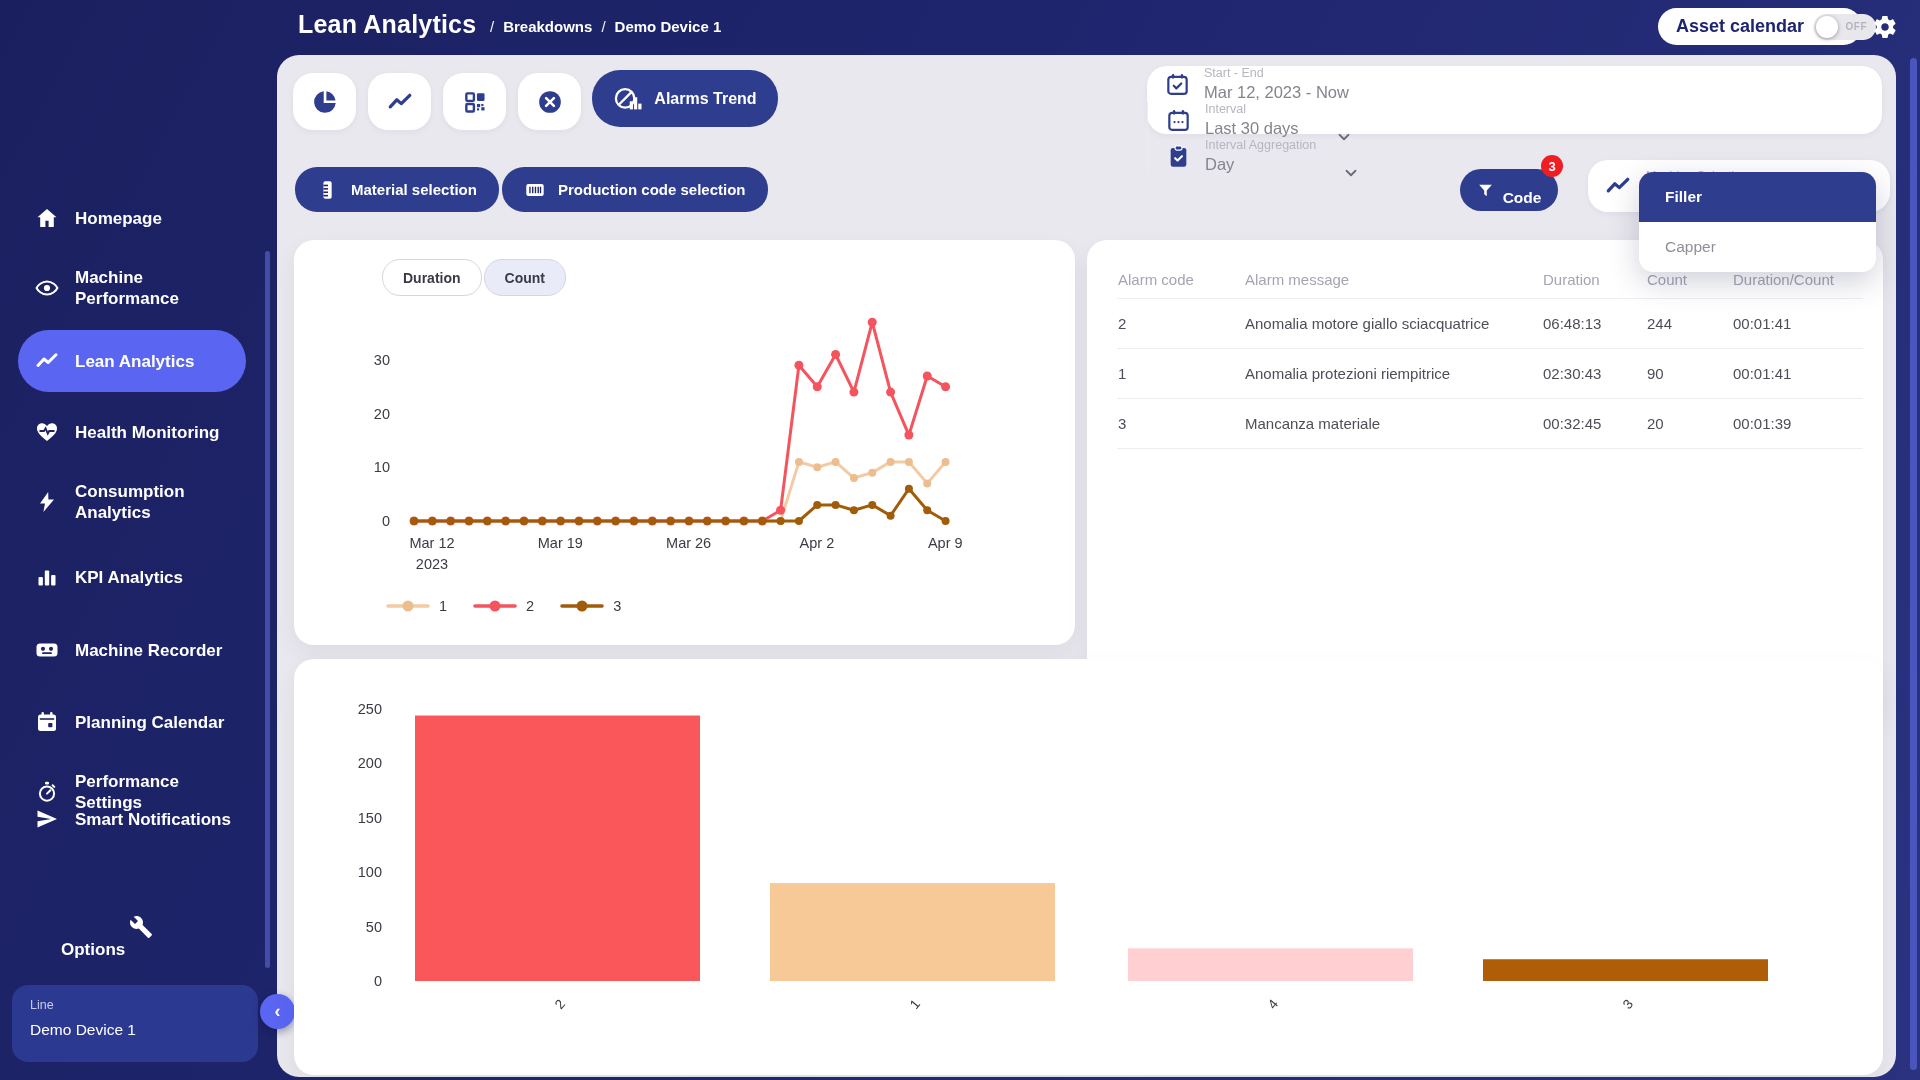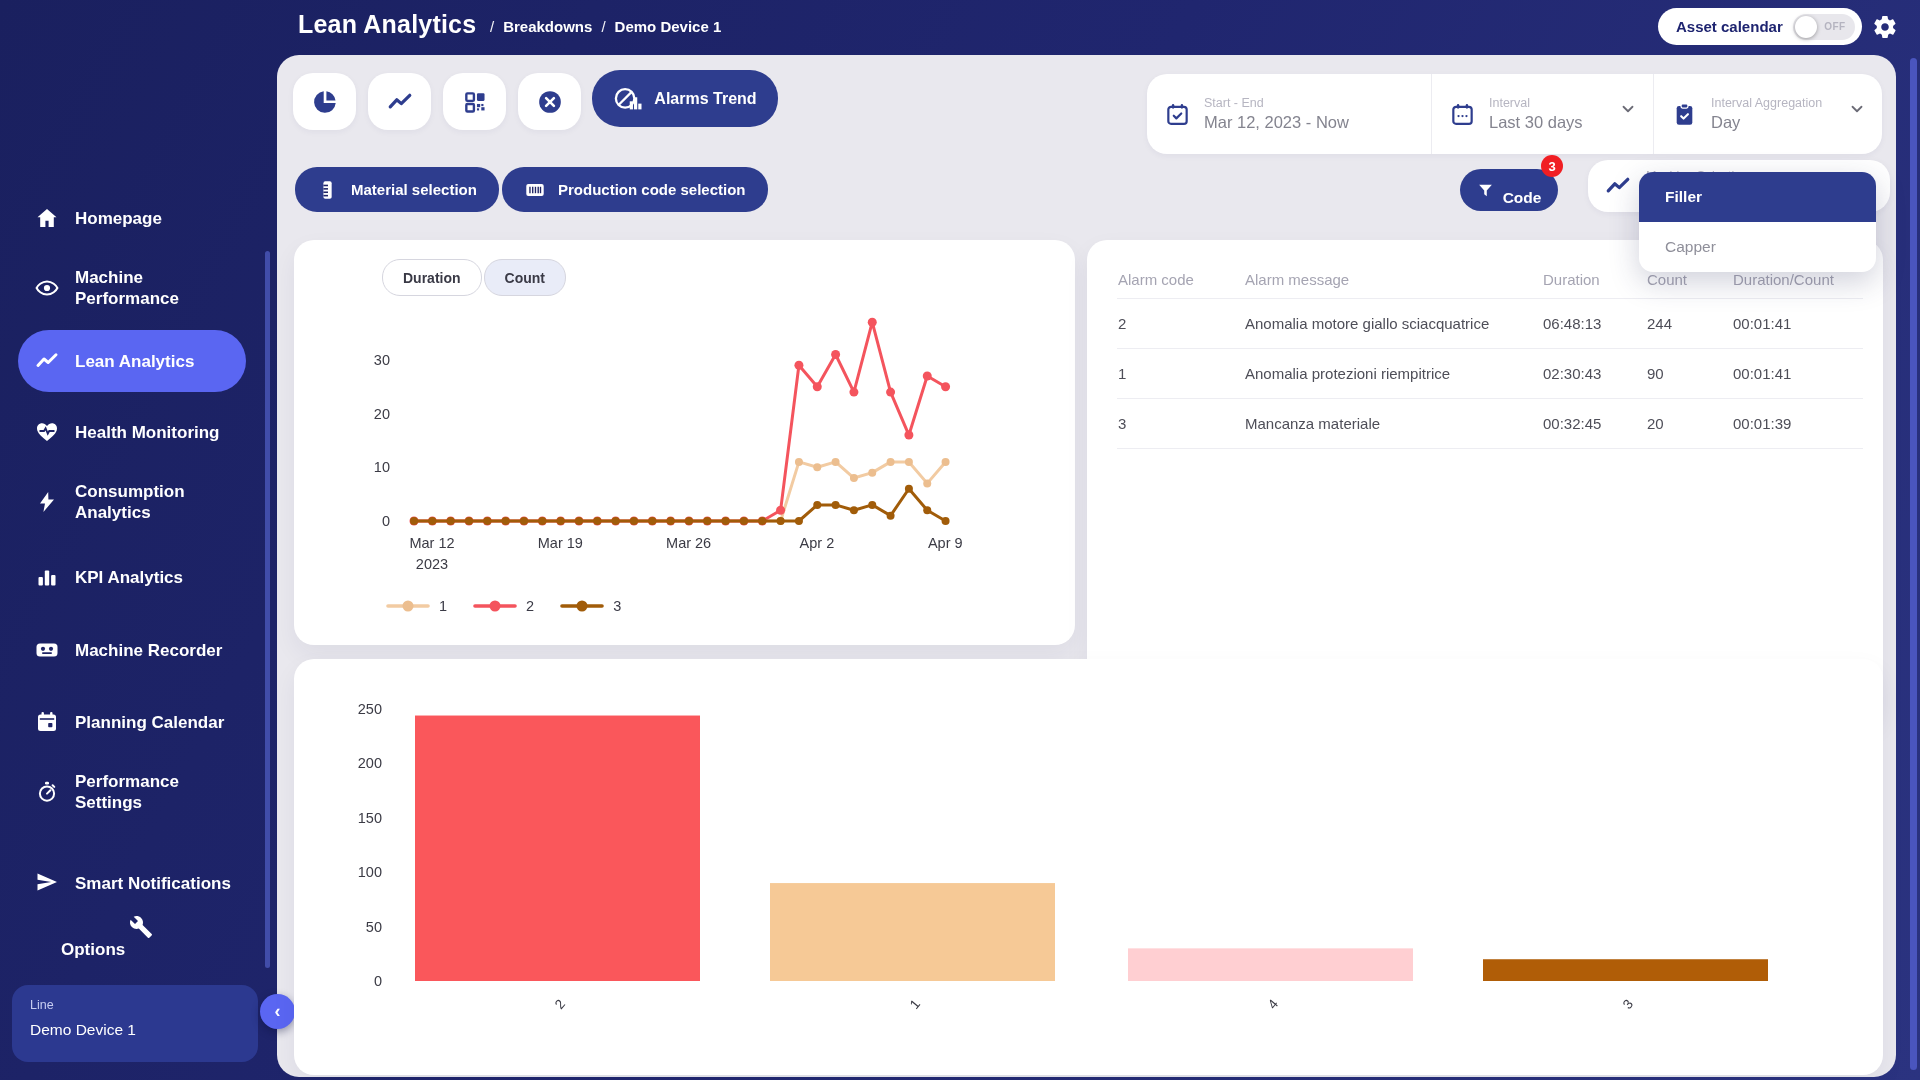--- a/index.html
+++ b/index.html
@@ -8,21 +8,21 @@
        background:linear-gradient(118deg,#1a205f 0%,#20266f 48%,#2b3380 100%);}
   
   .content{position:absolute;left:277px;top:55px;width:1619px;height:1022px;
            background:#e9e8ee;border-radius:22px;}
   
   .page-title{position:absolute;left:298px;top:10px;color:#fff;font-size:25px;font-weight:bold;letter-spacing:.2px;}
   .crumbs{position:absolute;left:490px;top:18px;color:#fff;font-size:15px;font-weight:600;display:flex;gap:9px;}
   .crumbs .sep{font-weight:400;opacity:.95;}
   .asset-pill{position:absolute;left:1658px;top:8px;width:204px;height:37px;background:#fff;border-radius:19px;
               display:flex;align-items:center;padding:0 8px 0 18px;box-sizing:border-box;gap:10px;}
-  .asset-pill .lbl{color:#1e2470;font-size:15px;font-weight:bold;white-space:nowrap;}
+  .asset-pill .lbl{color:#1e2470;font-size:18px;font-weight:bold;white-space:nowrap;}
   .toggle{width:62px;height:26px;background:#e8e7ec;border-radius:13px;position:relative;flex:none;}
   .toggle .knob{position:absolute;left:2px;top:2px;width:22px;height:22px;border-radius:50%;background:#fff;
                 box-shadow:0 1px 4px rgba(0,0,0,.35);}
   .toggle .state{position:absolute;right:9px;top:7px;font-size:10px;font-weight:bold;color:#b5b4c0;letter-spacing:.5px;}
   .gear{position:absolute;left:1872px;top:14px;width:26px;height:26px;color:#fff;}
   .page-scrollbar{position:absolute;left:1910px;top:58px;width:7px;height:1012px;background:#4a55be;border-radius:4px;}
   
   .logo{position:absolute;left:65px;top:36px;width:139px;height:170px;}
   .logo-text{position:absolute;left:0;top:0;width:139px;height:170px;display:flex;align-items:center;justify-content:center;
              color:#fff;font-size:30px;letter-spacing:13px;padding-left:13px;box-sizing:border-box;font-weight:400;}
@@ -44,22 +44,22 @@
             box-shadow:0 2px 6px rgba(40,45,90,.05);}
   .view-btn .ic{width:26px;height:26px;}
   .alarms-btn{position:absolute;left:592px;top:70px;width:186px;height:57px;background:#2e3d8e;border-radius:28px;
               display:flex;align-items:center;justify-content:center;gap:11px;color:#fff;cursor:pointer;}
   .alarms-btn .ic{width:30px;height:30px;}
   .alarms-btn .blabel{font-size:16px;font-weight:bold;}
   .sel-btn{position:absolute;top:167px;height:45px;background:#2e3d8e;border-radius:22px;color:#fff;
            display:flex;align-items:center;gap:12px;padding:0 22px;cursor:pointer;}
   .sel-btn .ic{width:22px;height:22px;}
   .sel-btn .blabel{font-size:15px;font-weight:bold;white-space:nowrap;}
-  .datebar{position:absolute;left:1147px;top:74px;width:735px;height:80px;background:#fff;border-radius:20px;
-           display:flex;box-shadow:0 2px 6px rgba(40,45,90,.05);}
+  .datebar{position:absolute;left:1147px;top:66px;width:735px;height:68px;background:#fff;border-radius:20px;
+           display:flex;box-shadow:0 2px 6px rgba(40,45,90,.05);flex-direction:column;}
   .filter{display:flex;align-items:center;box-sizing:border-box;padding-left:18px;position:relative;cursor:pointer;}
   .filter+.filter{border-left:1px solid #ececf1;}
   .filter .ic{width:25px;height:25px;color:#2e3d8e;flex:none;}
   .filter .fcol{margin-left:14px;display:flex;flex-direction:column;gap:3px;}
   .filter .flabel{font-size:12.5px;color:#b6b5c1;}
   .filter .fvalue{font-size:16.5px;color:#84848f;}
   .filter .chev{position:absolute;right:16px;top:26px;width:18px;height:18px;color:#6b6b76;}
   .code-btn{position:absolute;left:1460px;top:169px;width:98px;height:42px;background:#2e3d8e;border-radius:21px;
             color:#fff;display:flex;align-items:center;justify-content:center;gap:9px;cursor:pointer;}
   .code-btn .ic{width:17px;height:17px;}
@@ -182,21 +182,21 @@
       </div>
       <div class="nav-item" style="top: 761px; height: 62px;">
         <span class="ic "><svg viewBox="0 0 24 24">
             <circle cx="12" cy="13.6" r="7.1" fill="none" stroke="currentColor" stroke-width="2"></circle>
             <rect x="10" y="1.8" width="4" height="2.6" rx="1.2" fill="currentColor"></rect>
             <line x1="12" y1="13.6" x2="15.4" y2="10.2" stroke="currentColor" stroke-width="2" stroke-linecap="round"></line>
             <line x1="17.6" y1="5.2" x2="19.3" y2="6.9" stroke="currentColor" stroke-width="2" stroke-linecap="round"></line>
           </svg></span>
         <span class="nlabel">Performance Settings</span>
       </div>
-      <div class="nav-item" style="top: 832px; height: 62px; align-items: flex-end;">
+      <div class="nav-item" style="top: 788px; height: 62px;">
         <span class="ic "><svg viewBox="0 0 24 24" fill="currentColor">
             <path d="M2.5 20.5 22 12 2.5 3.5v6.3L16.2 12 2.5 14.2z"></path>
           </svg></span>
         <span class="nlabel">Smart Notifications</span>
       </div>
       <div class="nav-item" style="top: 915px; height: 44px; flex-direction: column;">
         <span class="ic "><svg viewBox="0 0 24 24" fill="currentColor">
             <path d="M22.7 19l-9.1-9.1c.9-2.3.4-5-1.5-6.9-2-2-5-2.4-7.4-1.3L9 6 6 9 1.6 4.7C.4 7.1.9 10.1 2.9 12.1c1.9 1.9 4.6 2.4 6.9 1.5l9.1 9.1c.4.4 1 .4 1.4 0l2.3-2.3c.5-.4.5-1.1.1-1.4z"></path>
           </svg></span>
         <span class="nlabel">Options</span>

